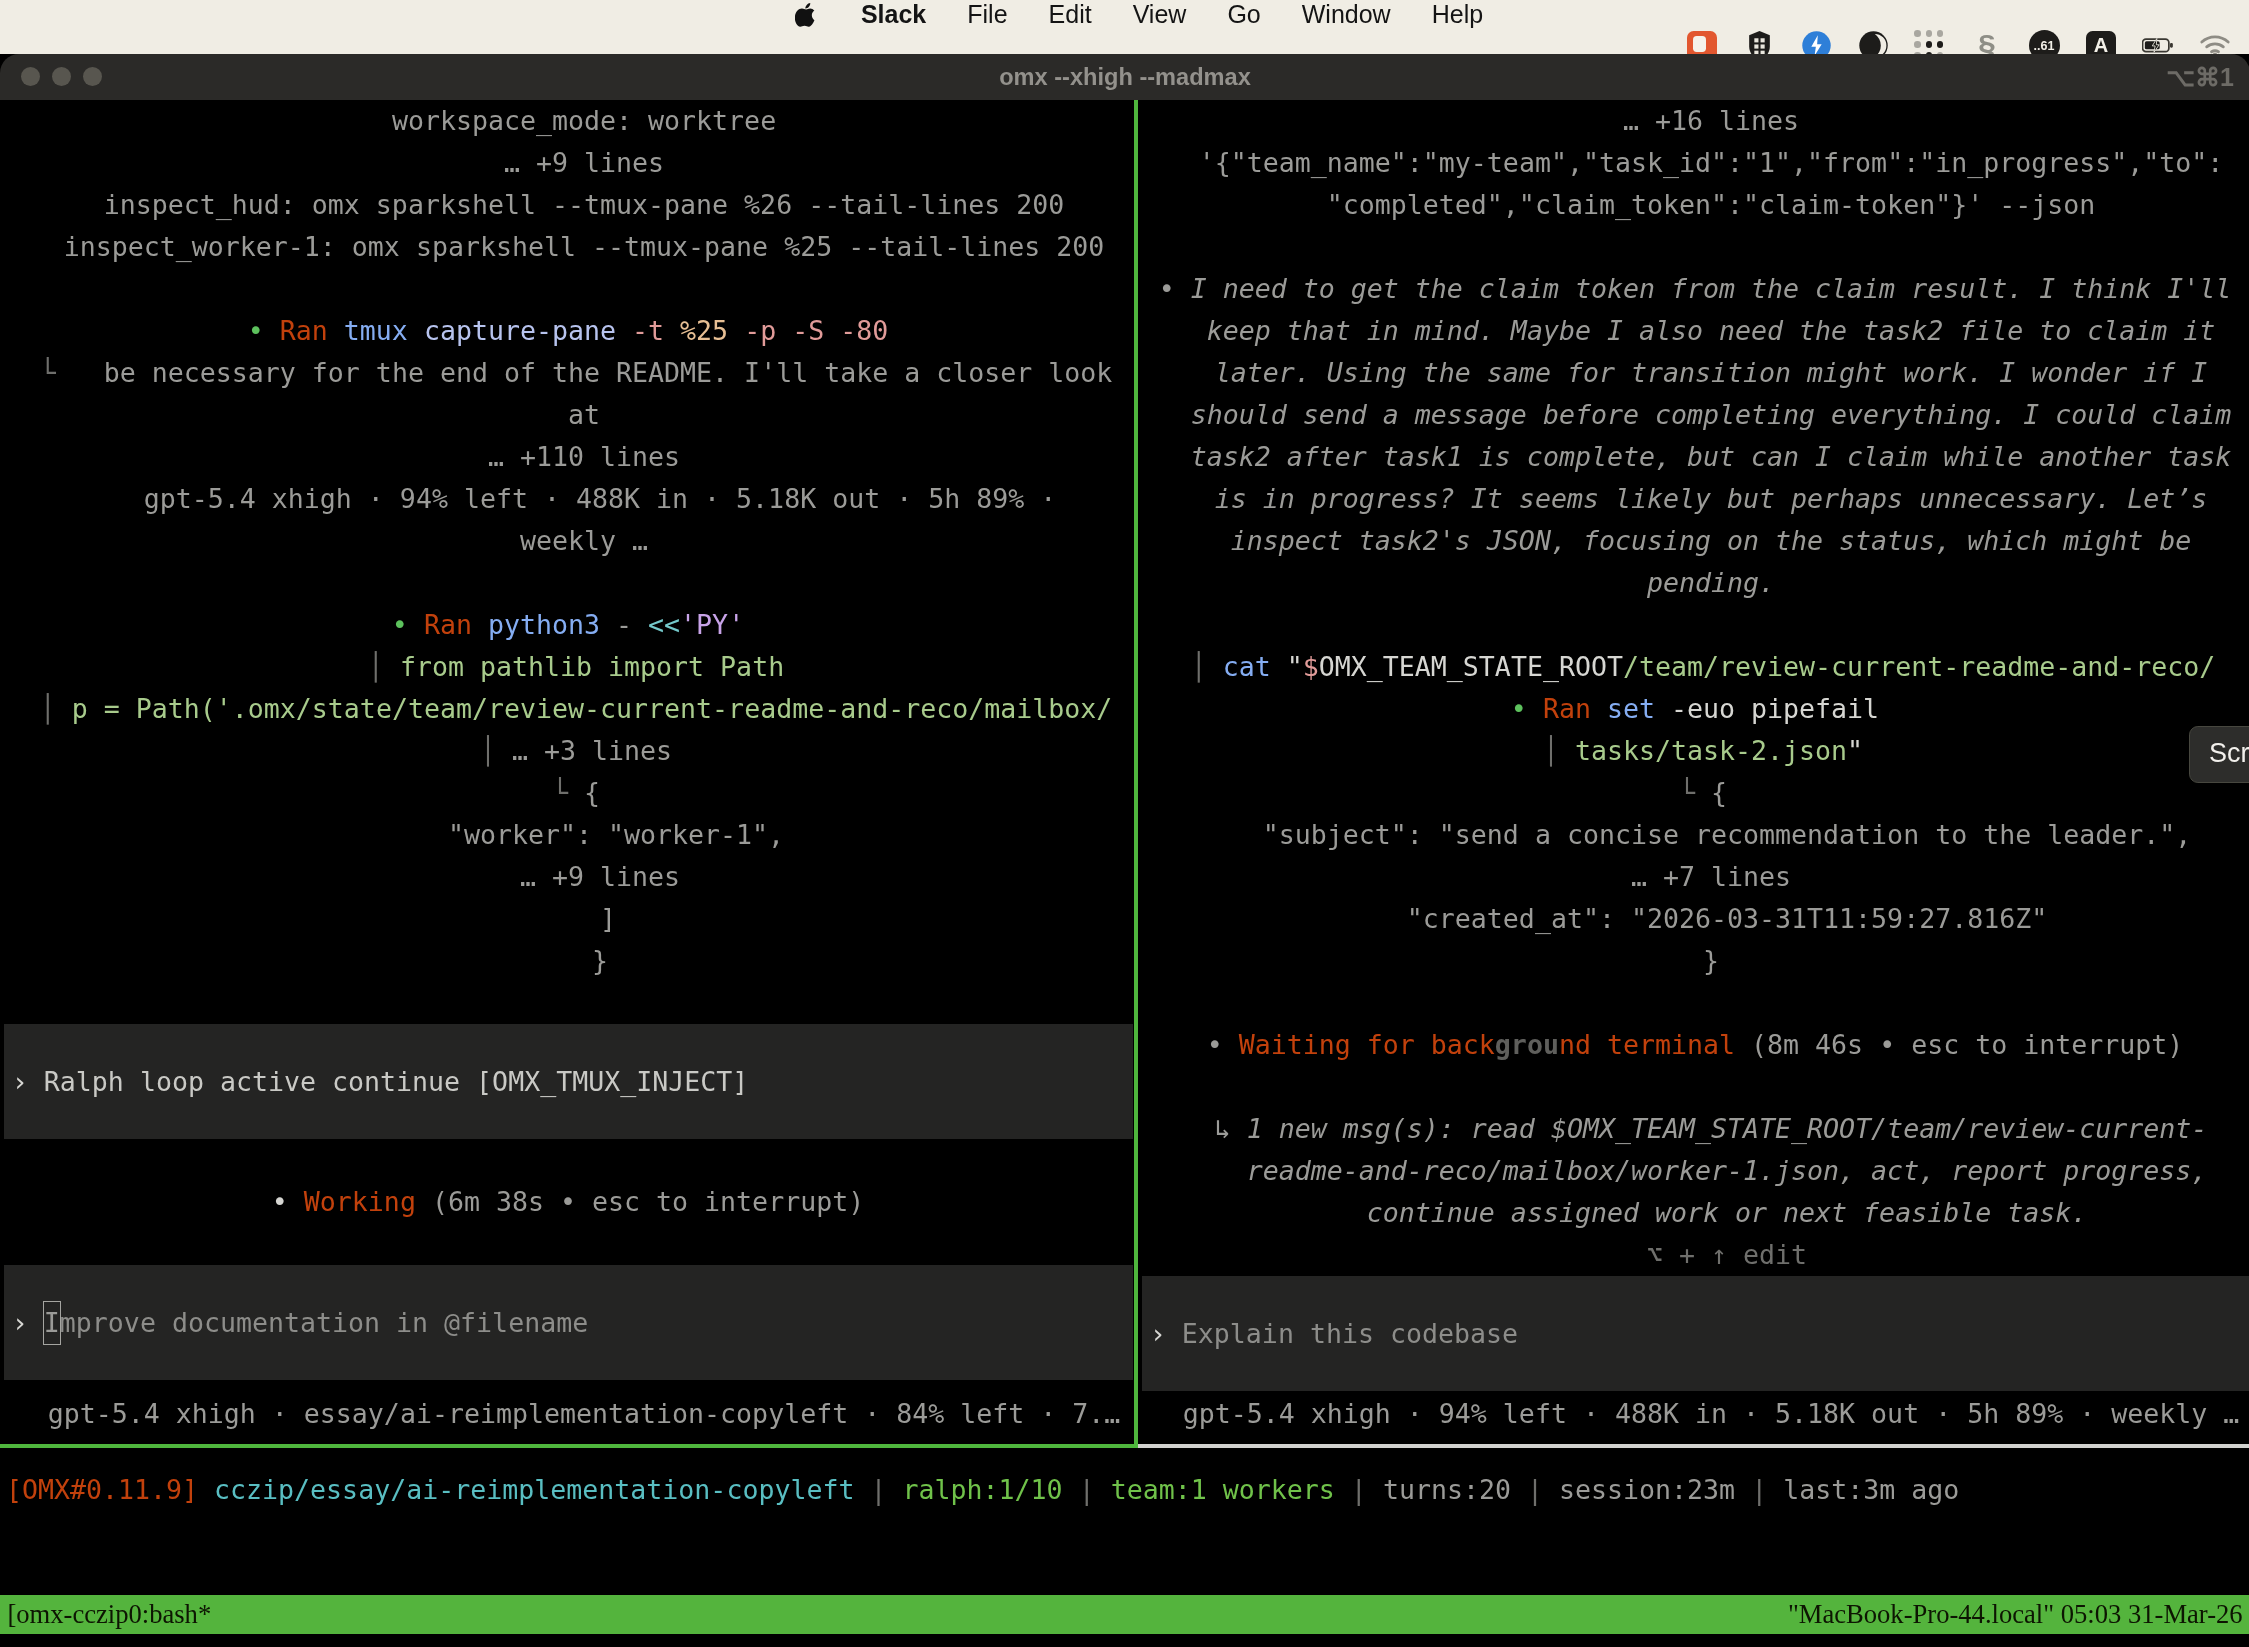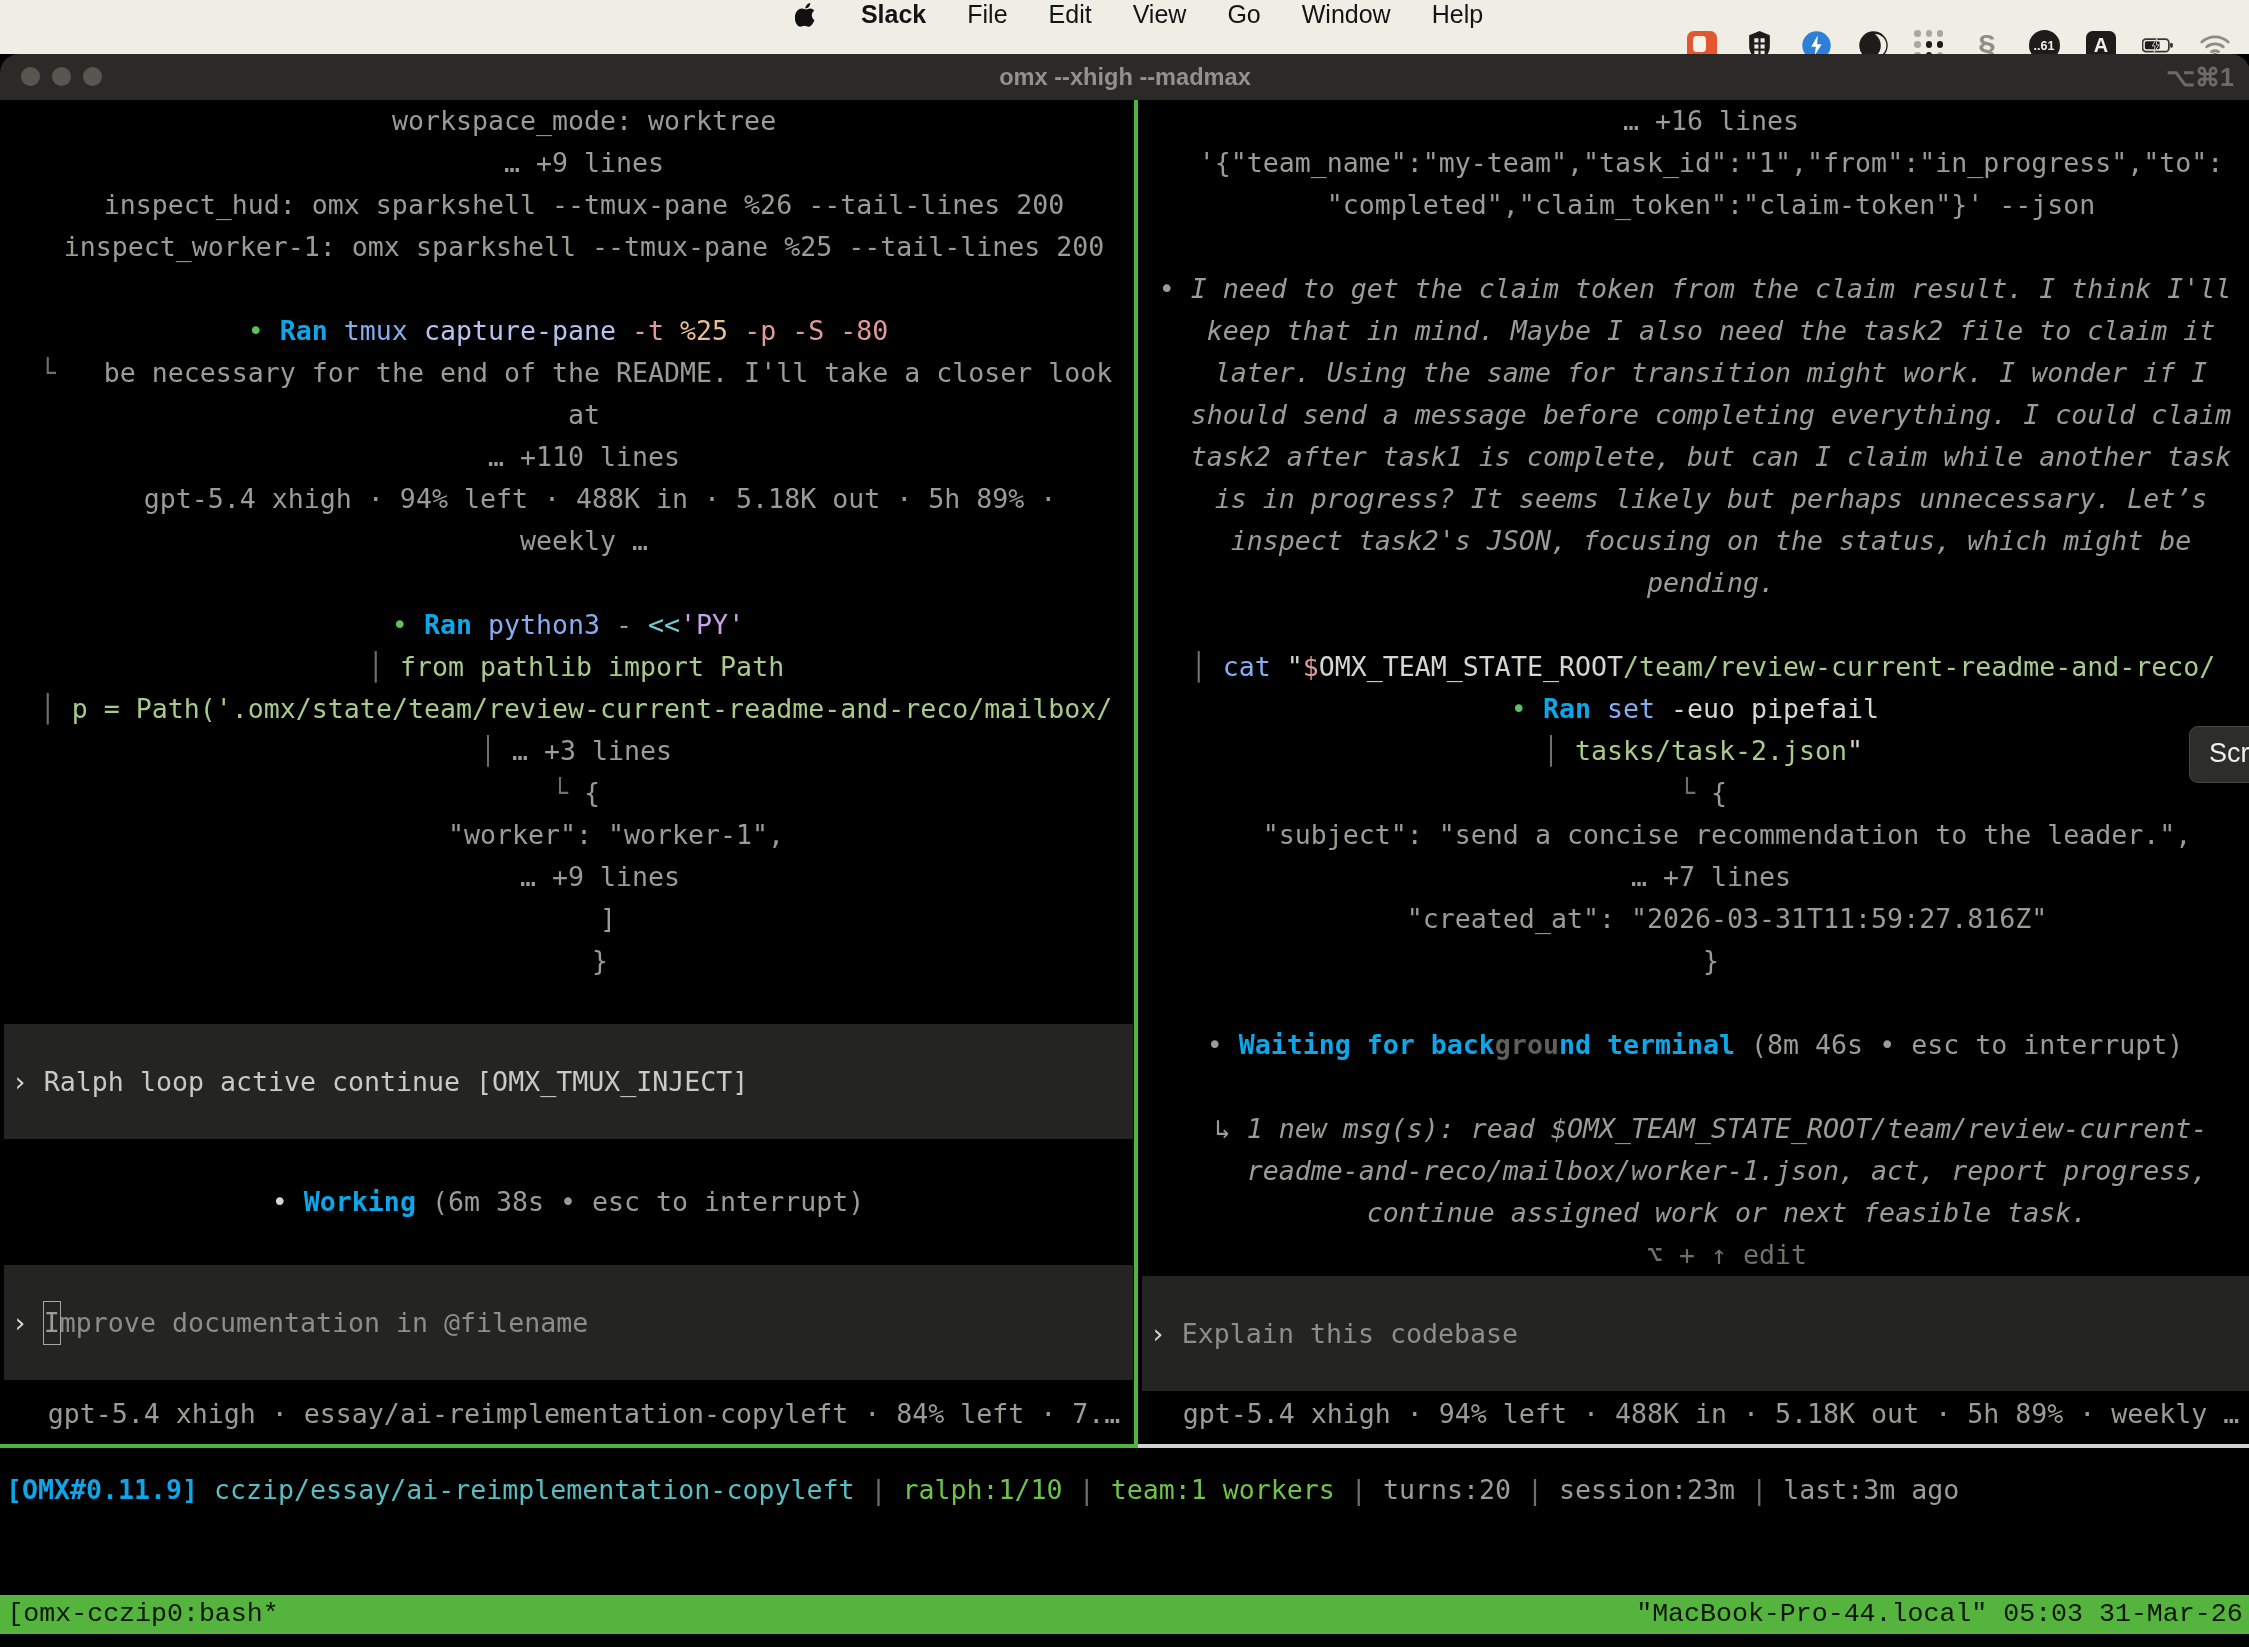--- a/index.html
+++ b/index.html
@@ -32,32 +32,32 @@
   .divider{position:absolute;left:1134px;top:46px;width:4.4px;height:1348px;background:#4fb63d;}
   .pborder{position:absolute;top:1390px;height:3.7px;}
   .pb-left{left:0;width:1134px;background:#4fb63d;}
   .pb-right{left:1138px;width:1112px;background:#d2d2cf;}
   .trow{height:42px;white-space:pre;padding-left:2px;flex:0 0 auto;text-align:center;}
   .tbox{height:115px;flex:0 0 auto;margin:0 1.5px 0 4.4px;background:#242423;display:flex;
         align-items:center;white-space:pre;padding-left:7.4px;}
   .status{margin-top:auto;margin-bottom:8.9px;}
   
   .c-dim{color:#9b9b98}.c-dim2{color:#6f6f6c}.c-light{color:#d6d6d2}
-  .c-boldW{color:#0ea5e9;font-weight:bold}.c-bolddim{color:#5f5f5c;font-weight:bold}
+  .c-boldW{color:#c2410c;font-weight:normal}.c-bolddim{color:#5f5f5c;font-weight:bold}
   .c-gb{color:#5dc25d}.c-blue{color:#85adf2}.c-lav{color:#b7c3ee}.c-sal{color:#e19b99}
   .c-org{color:#e7bf94}.c-teal{color:#74c9cb}.c-pur{color:#c8a3e8}.c-code{color:#a8cb8c}
   .c-cyan{color:#59bec2}.c-green{color:#70c24a}
   .c-ital{color:#9b9b98;font-style:italic}.c-ph{color:#8d8d8a}.c-boxtext{color:#c9c9c5}
   .c-cursor{color:#9b9b98;outline:1.5px solid #a5a5a1;}
   
   .omx-line{position:absolute;left:5.9px;top:1415px;white-space:pre;
             font-family:"DejaVu Sans Mono",monospace;font-size:26.6px;line-height:42px;}
   .tmux-bar{position:absolute;left:0;top:1541px;width:100%;height:39px;background:#54b43d;
             color:#0d1502;display:flex;justify-content:space-between;white-space:pre;
-            font-family:Liberation Mono, monospace;font-size:26.6px;line-height:39px;
+            font-family:Liberation Serif, serif;font-size:26.6px;line-height:39px;
             padding:0 7.4px;box-sizing:border-box;}
   
   .tooltip{position:absolute;left:2189px;top:726px;height:55px;width:162px;background:#2d2d2b;
            border:1.5px solid #47473f;border-radius:8.9px;color:#f2f0ec;font-size:27px;
            line-height:53px;padding-left:19px;z-index:6;}
   
   .ic-bubble{width:29.5px;height:29.5px;background:#e2572f;border-radius:6.6px;position:relative;}
   .ic-bubble::before{content:"";position:absolute;left:5.9px;top:5.2px;width:13.3px;height:16px;
                      background:#f5f2ea;border-radius:3.7px;}
   .ic-bubble::after{content:"";position:absolute;left:4.4px;bottom:-5.9px;border:5.9px solid transparent;

